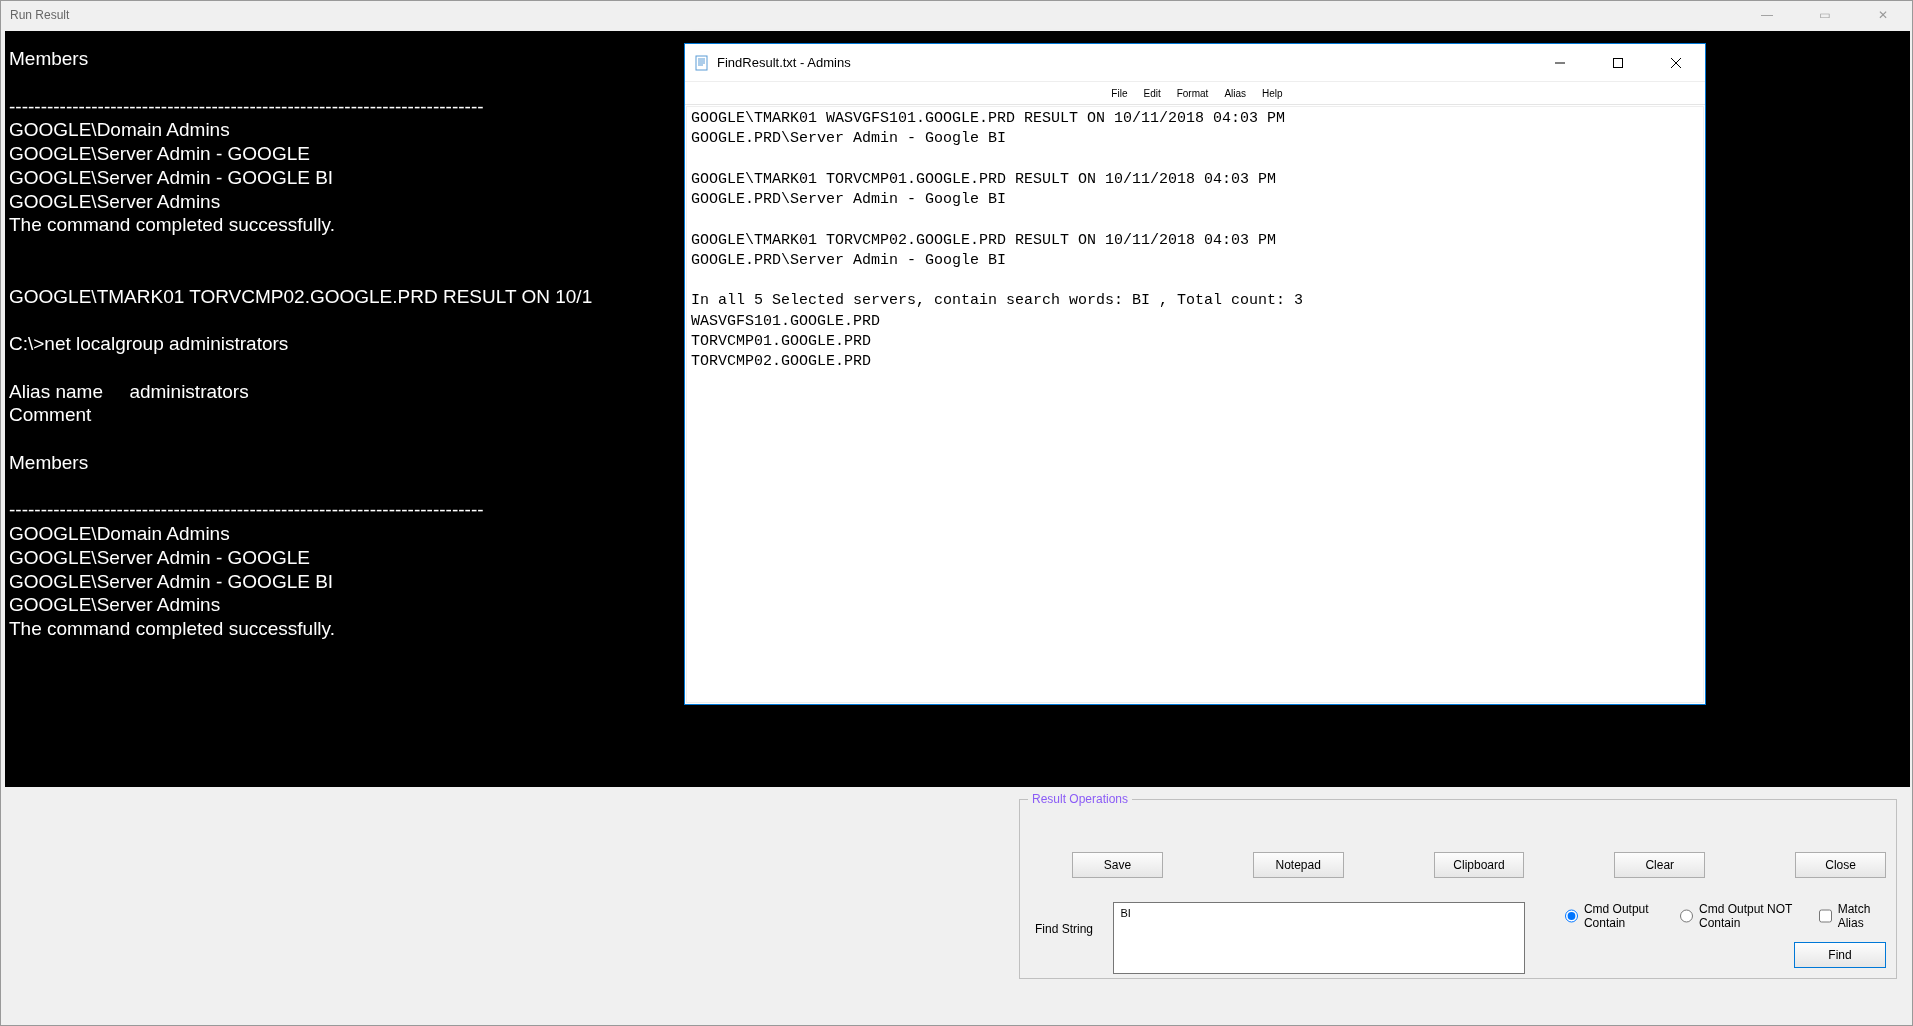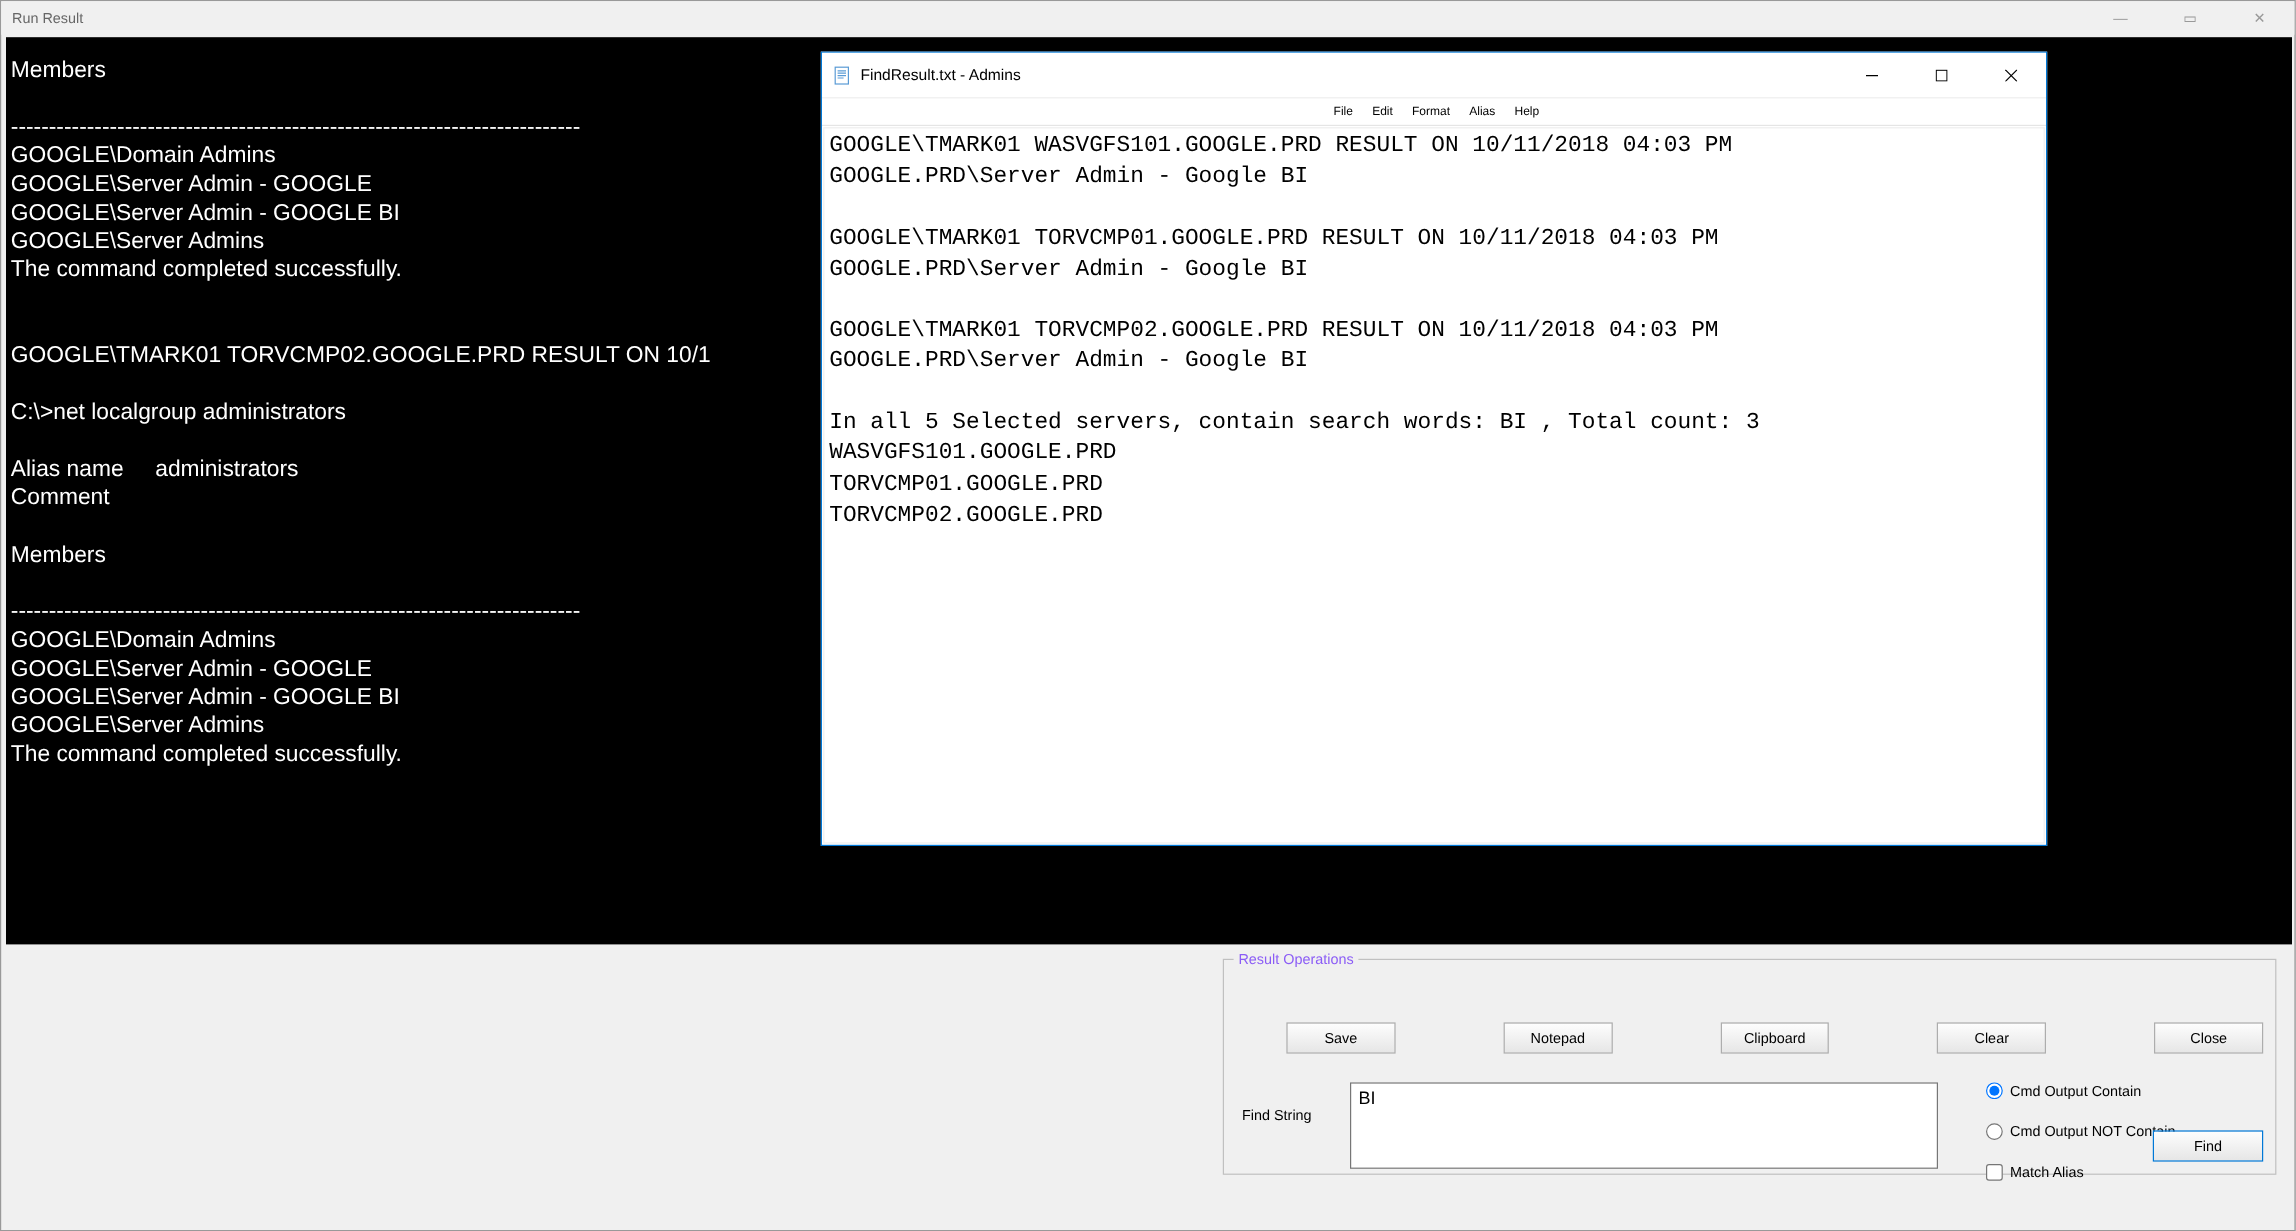--- a/index.html
+++ b/index.html
@@ -115,28 +115,28 @@
     font-size: 12px;
     text-align: left;
     margin-left: 5px;
   }
   .find-input {
     width: 490px;
     height: 72px;
     border: 1px solid #767676;
     background: #fff;
     padding: 4px 6px;
-    font-size: 15px;
+    font-size: 11px;
     resize: none;
     font-family: inherit;
   }
   .radio-col {
     display: flex;
-    flex-direction: column;
-    gap: 20px;
+    flex-direction: row;
+    gap: 8px;
     font-size: 12px;
     margin-left: 20px;
   }
   .radio-col label { display: flex; align-items: center; gap: 6px; }
   .find-btn-wrap {
     position: absolute;
     right: 10px;
     bottom: 10px;
   }
   .find-btn {
@@ -205,21 +205,21 @@
   .np-menuitem {
     padding: 2px 8px;
     cursor: default;
   }
   .np-content {
     position: absolute;
     top: 62px; left: 1px; right: 1px; bottom: 1px;
     background: #fff;
     padding: 2px 4px;
     font-family: Consolas, "Courier New", monospace;
-    font-size: 19px;
+    font-size: 15px;
     line-height: 1.35;
     white-space: pre;
     color: #000;
     overflow: auto;
     border: 1px solid #eee;
   }
   input[type="radio"], input[type="checkbox"] {
     width: 14px; height: 14px;
   }
 </style>

